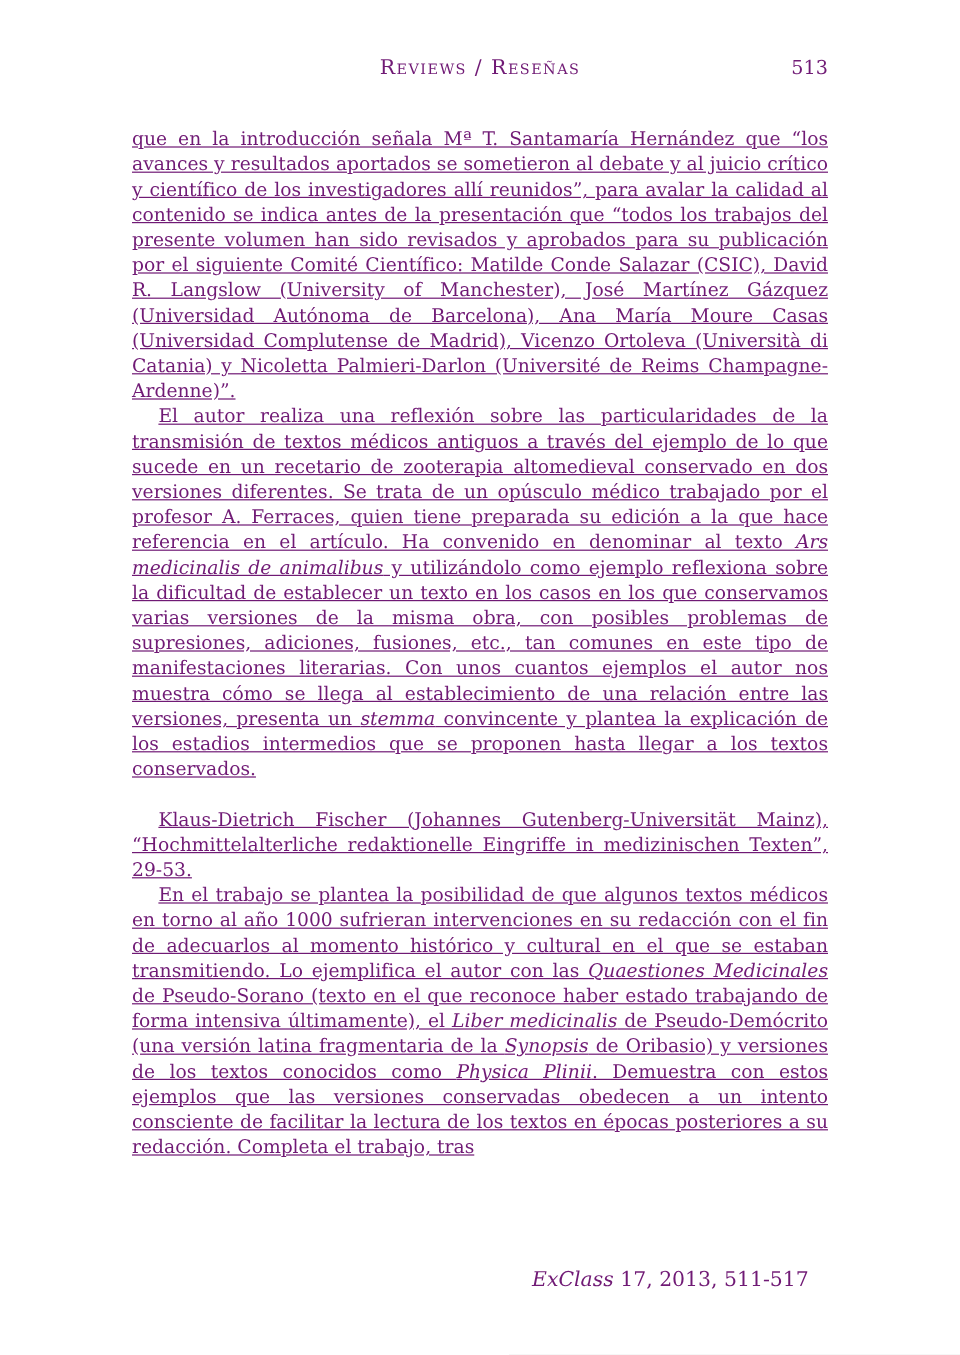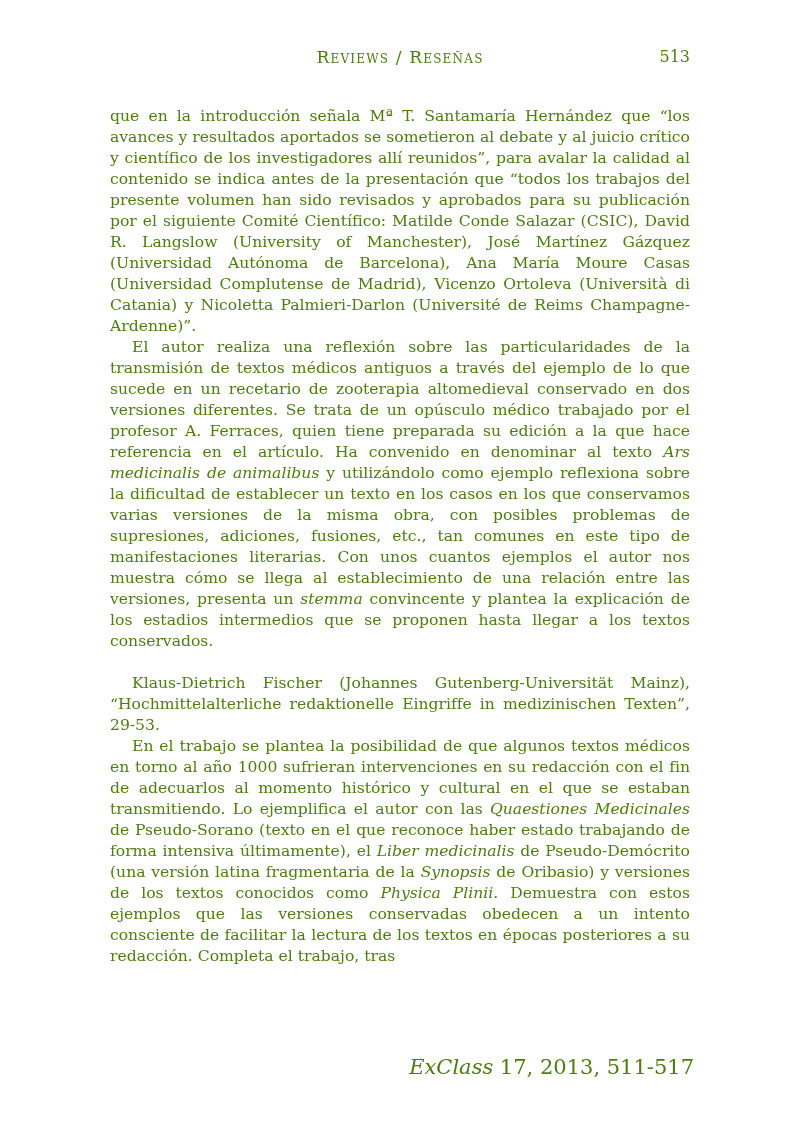--- a/index.html
+++ b/index.html
@@ -5,21 +5,21 @@
   html, body {
     margin: 0;
     padding: 0;
     background: #e8e8e8;
   }
   .page {
     position: relative;
     width: 800px;
     height: 1129px;
     background: #ffffff;
-    color: #4d7c0f;
+    color: #701a75;
     font-family: "DejaVu Serif", "Liberation Serif", serif;
     overflow: hidden;
   }
   .running-header {
     position: absolute;
     top: 47px;
     left: 110px;
     width: 580px;
     height: 22px;
   }
@@ -38,41 +38,42 @@
   }
   .article-body {
     position: absolute;
     top: 106px;
     left: 110px;
     width: 580px;
     font-size: 15.6px;
     line-height: 21px;
     text-align: justify;
     text-align-last: left;
+    text-decoration: underline;
   }
   .article-body p {
     margin: 0;
     padding: 0;
   }
   .article-body p.indent {
     text-indent: 22px;
   }
   .article-body p.space-before {
     margin-top: 21px;
   }
   .article-body em {
     font-style: italic;
   }
   .page-footer {
     position: absolute;
     top: 1057px;
-    left: 114px;
+    left: 94px;
     width: 580px;
     text-align: right;
-    font-size: 21px;
+    font-size: 17px;
     line-height: 21px;
   }
   .page-footer em {
     font-style: italic;
   }
 </style>
 </head>
 <body>
 
 <div class="page">

